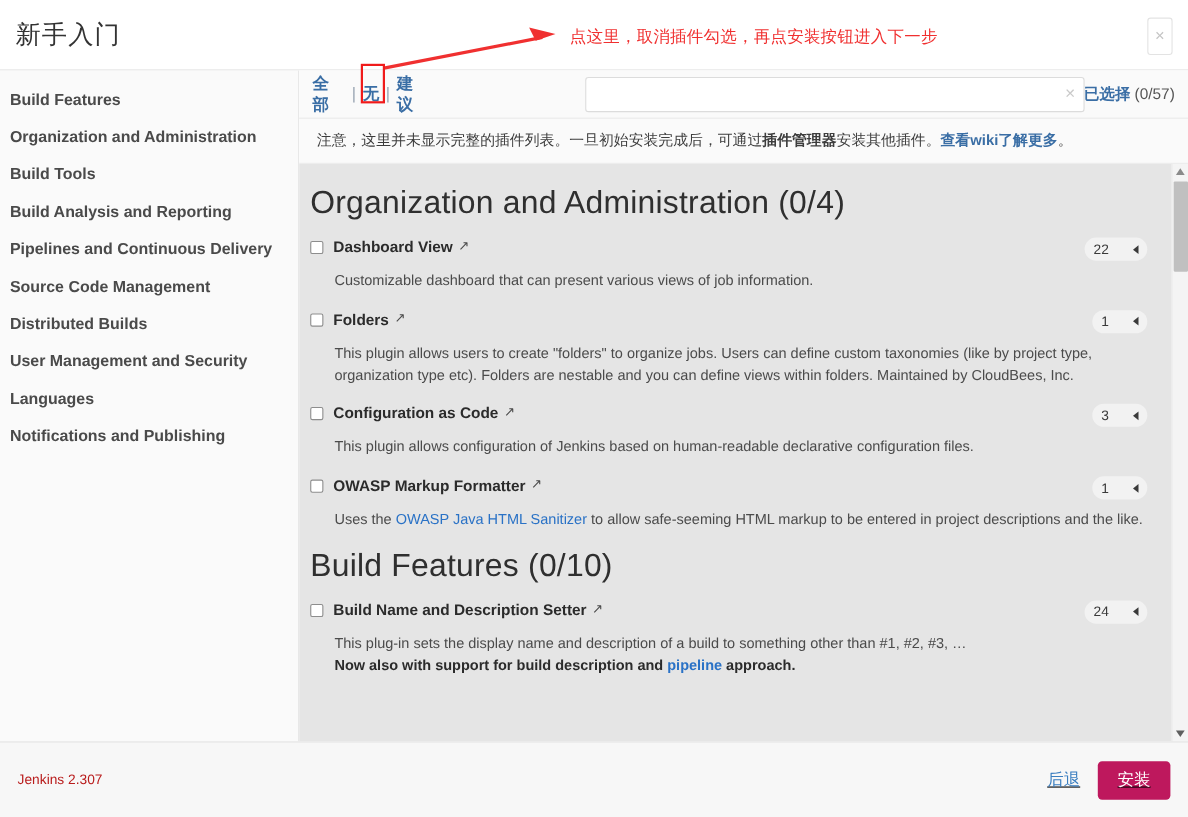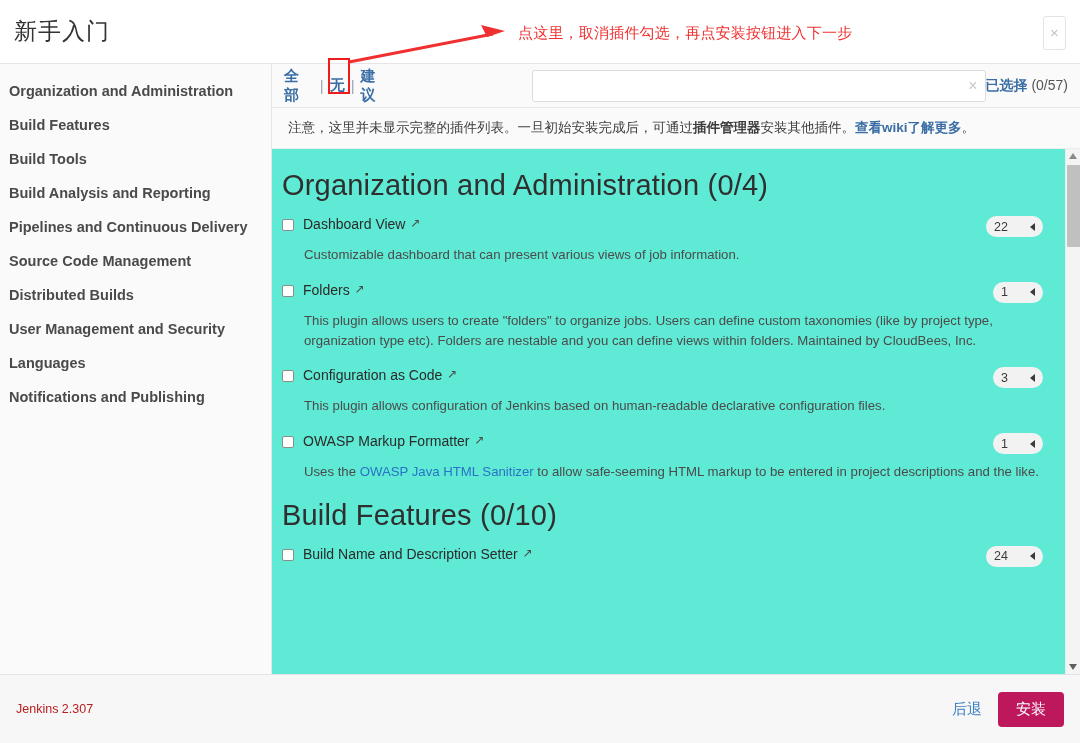--- a/index.html
+++ b/index.html
@@ -184,21 +184,21 @@
     position: relative;
   }
   .notice b { font-weight: 700; }
   .notice a { color: #3a6ea5; text-decoration: none; font-weight: 600; cursor: pointer;}
 
   
   .list-area {
     flex: 1 1 auto;
     min-height: 0;
     display: flex;
-    background: #5eead4;
+    background: #e5e5e5;
   }
   .list-scroll {
     flex: 1 1 auto;
     min-width: 0;
     overflow: hidden;
     padding: 8px 22px 0 10px;
   }
   .cat-title {
     font-size: 29px;
     color: #2f2f2f;
@@ -218,21 +218,21 @@
     border: 1px solid #8d8d8d;
     border-radius: 2px;
     background: #fff;
     margin-top: 3px;
     flex: 0 0 12px;
     cursor: pointer;
   }
   .plugin-name {
     margin-left: 9px;
     font-size: 14px;
-    font-weight: 400;
+    font-weight: 700;
     color: #2b2b2b;
     cursor: pointer;
   }
   .ext-icon {
     margin-left: 5px;
     font-size: 12px;
     color: #4a4a4a;
     cursor: pointer;
   }
   .ver-badge {
@@ -307,20 +307,21 @@
   }
   .version-label {
     font-size: 12.5px;
     color: #b91c1c;
   }
   .footer-actions {
     margin-left: auto;
     display: flex;
     align-items: center;
     gap: 16px;
+    text-decoration: underline;
   }
   .back-link {
     color: #3a7ec0;
     font-size: 15px;
     cursor: pointer;
     text-decoration: none;
   }
   .install-btn {
     background: #be185d;
     color: #fff;
@@ -345,22 +346,22 @@
       <path d="M160 13 L136 7 L142 19 Z" fill="#f03030"></path>
     </svg>
     <div class="annotation-text">点这里，取消插件勾选，再点安装按钮进入下一步</div>
 
     <div class="close-btn">×</div>
   </div>
 
   <div class="body-wrap">
 
     <div class="sidebar">
+      <div class="side-item">Build Features</div>
       <div class="side-item">Organization and Administration</div>
-      <div class="side-item">Build Features</div>
       <div class="side-item">Build Tools</div>
       <div class="side-item">Build Analysis and Reporting</div>
       <div class="side-item">Pipelines and Continuous Delivery</div>
       <div class="side-item">Source Code Management</div>
       <div class="side-item">Distributed Builds</div>
       <div class="side-item">User Management and Security</div>
       <div class="side-item">Languages</div>
       <div class="side-item">Notifications and Publishing</div>
     </div>
 
@@ -460,20 +461,24 @@
           <div class="plugin">
             <div class="plugin-head">
               <span class="chk"></span>
               <span class="plugin-name">Build Name and Description Setter</span>
               <span class="ext-icon">↗</span>
               <span class="ver-badge">
                 <span>24</span>
                 <span class="ver-caret"></span>
               </span>
             </div>
+            <div class="plugin-desc">
+              <div>This plug-in sets the display name and description of a build to something other than #1, #2, #3, …</div>
+              <div><b>Now also with support for build description and </b><b><a>pipeline</a></b><b> approach.</b></div>
+            </div>
           </div>
 
         </div>
 
         <div class="scrollbar">
           <div class="sb-arrow up"></div>
           <div class="sb-thumb"></div>
           <div class="sb-arrow down"></div>
         </div>
       </div>

